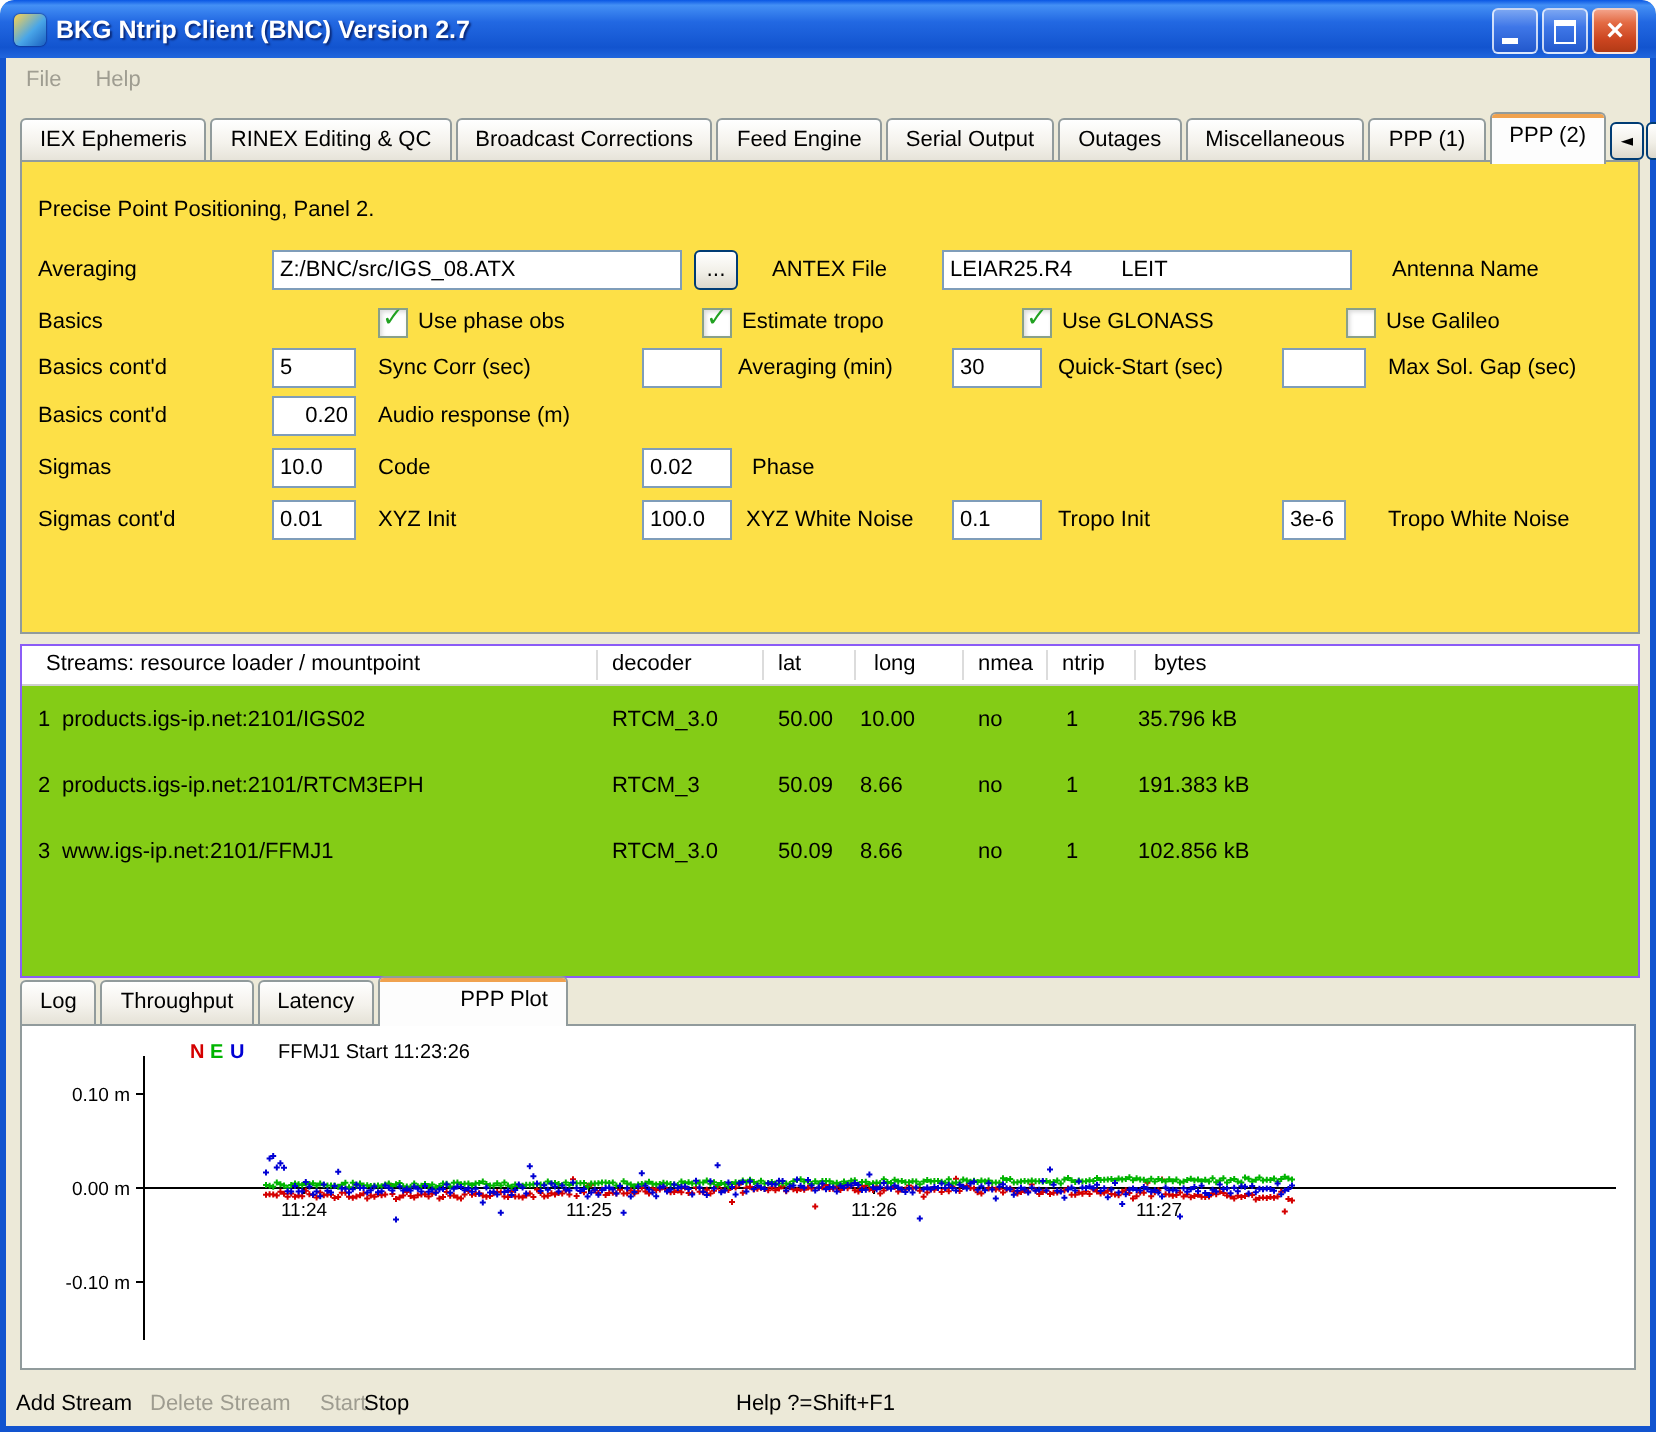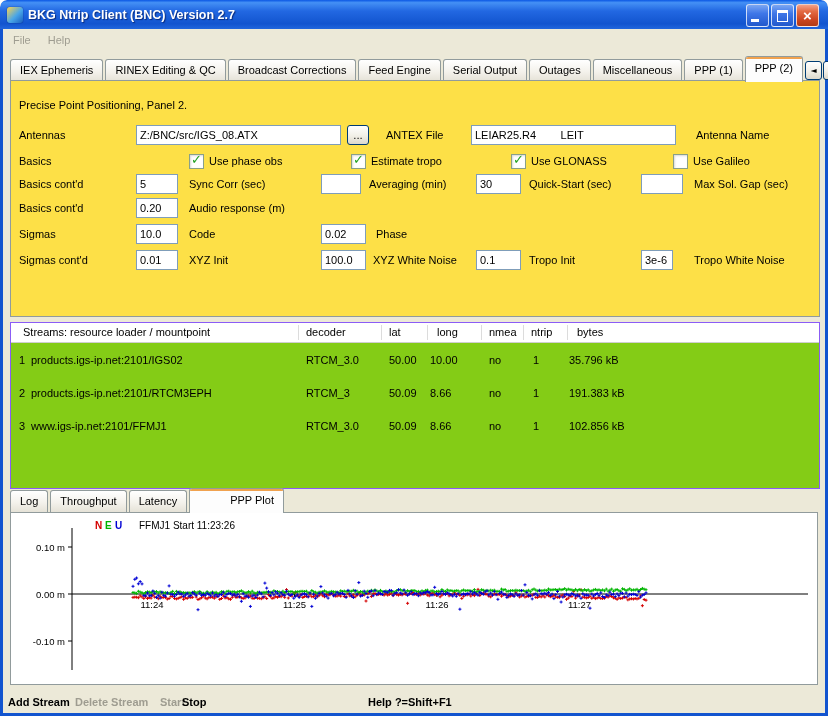--- a/index.html
+++ b/index.html
@@ -64,21 +64,21 @@
   .tc{position:absolute;height:33px;line-height:33px;white-space:nowrap;}
 
   .btabbar{position:absolute;left:10px;top:489px;width:500px;height:23px;display:flex;align-items:flex-end;}
   .btabbar .tab.active{height:24px;line-height:22px;padding-left:40px;}
 
   .plot{position:absolute;left:10px;top:512px;width:808px;height:173px;background:#fff;
     border:1px solid #919b9c;box-sizing:border-box;}
   .plot svg{display:block;font-family:"Liberation Sans",sans-serif;}
 
   .statusbar{position:absolute;left:0;top:692px;width:828px;height:20px;}
-  .sb{position:absolute;top:2px;height:16px;line-height:16px;white-space:nowrap;font-weight:bold;}
+  .sb{position:absolute;top:2px;height:16px;line-height:16px;white-space:nowrap;}
   .sb.disabled{color:#9e9c90;}
 </style>
 </head>
 <body>
 
 <div class="window">
 
   <div class="titlebar">
     <span class="app-icon"></span>
     <span class="title-text">BKG Ntrip Client (BNC) Version 2.7</span>
@@ -116,21 +116,21 @@
     <div class="tab active">PPP (2)</div>
     <span class="tab-scroll">
       <button class="xp-btn arrow">◄</button>
       <button class="xp-btn arrow">►</button>
     </span>
   </div>
 
   <div class="panel">
     <span class="lbl" style="left:8px;top:14px">Precise Point Positioning, Panel 2.</span>
 
-    <span class="lbl" style="left:8px;top:44px">Antennas</span>
+    <span class="lbl" style="left:8px;top:44px">Averaging</span>
     <input class="fld" style="left: 125px; top: 44px; width: 205px;" value="Z:/BNC/src/IGS_08.ATX">
     <button class="xp-btn browse" style="left:336px;top:44px">...</button>
     <span class="lbl" style="left:375px;top:44px">ANTEX File</span>
     <input class="fld" style="left: 460px; top: 44px; width: 205px;" value="LEIAR25.R4        LEIT">
     <span class="lbl" style="left:685px;top:44px">Antenna Name</span>
 
     <span class="lbl" style="left:8px;top:70px">Basics</span>
     <span class="cb checked" style="left:178px;top:70px">
       <span class="box"></span>
       <span>Use phase obs</span>
@@ -152,21 +152,21 @@
     <input class="fld" style="left: 125px; top: 93px; width: 42px;" value="5">
     <span class="lbl" style="left:178px;top:93px">Sync Corr (sec)</span>
     <input class="fld" style="left: 310px; top: 93px; width: 40px;" value="">
     <span class="lbl" style="left:358px;top:93px">Averaging (min)</span>
     <input class="fld" style="left: 465px; top: 93px; width: 45px;" value="30">
     <span class="lbl" style="left:518px;top:93px">Quick-Start (sec)</span>
     <input class="fld" style="left: 630px; top: 93px; width: 42px;" value="">
     <span class="lbl" style="left:683px;top:93px">Max Sol. Gap (sec)</span>
 
     <span class="lbl" style="left:8px;top:117px">Basics cont'd</span>
-    <input class="fld" style="left: 125px; top: 117px; width: 42px;" value="0.20">
+    <input class="fld" style="left: 125px; top: 117px; width: 42px; text-align: right;" value="0.20">
     <span class="lbl" style="left:178px;top:117px">Audio response (m)</span>
 
     <span class="lbl" style="left:8px;top:143px">Sigmas</span>
     <input class="fld" style="left: 125px; top: 143px; width: 42px;" value="10.0">
     <span class="lbl" style="left:178px;top:143px">Code</span>
     <input class="fld" style="left: 310px; top: 143px; width: 45px;" value="0.02">
     <span class="lbl" style="left:365px;top:143px">Phase</span>
 
     <span class="lbl" style="left:8px;top:169px">Sigmas cont'd</span>
     <input class="fld" style="left: 125px; top: 169px; width: 42px;" value="0.01">

